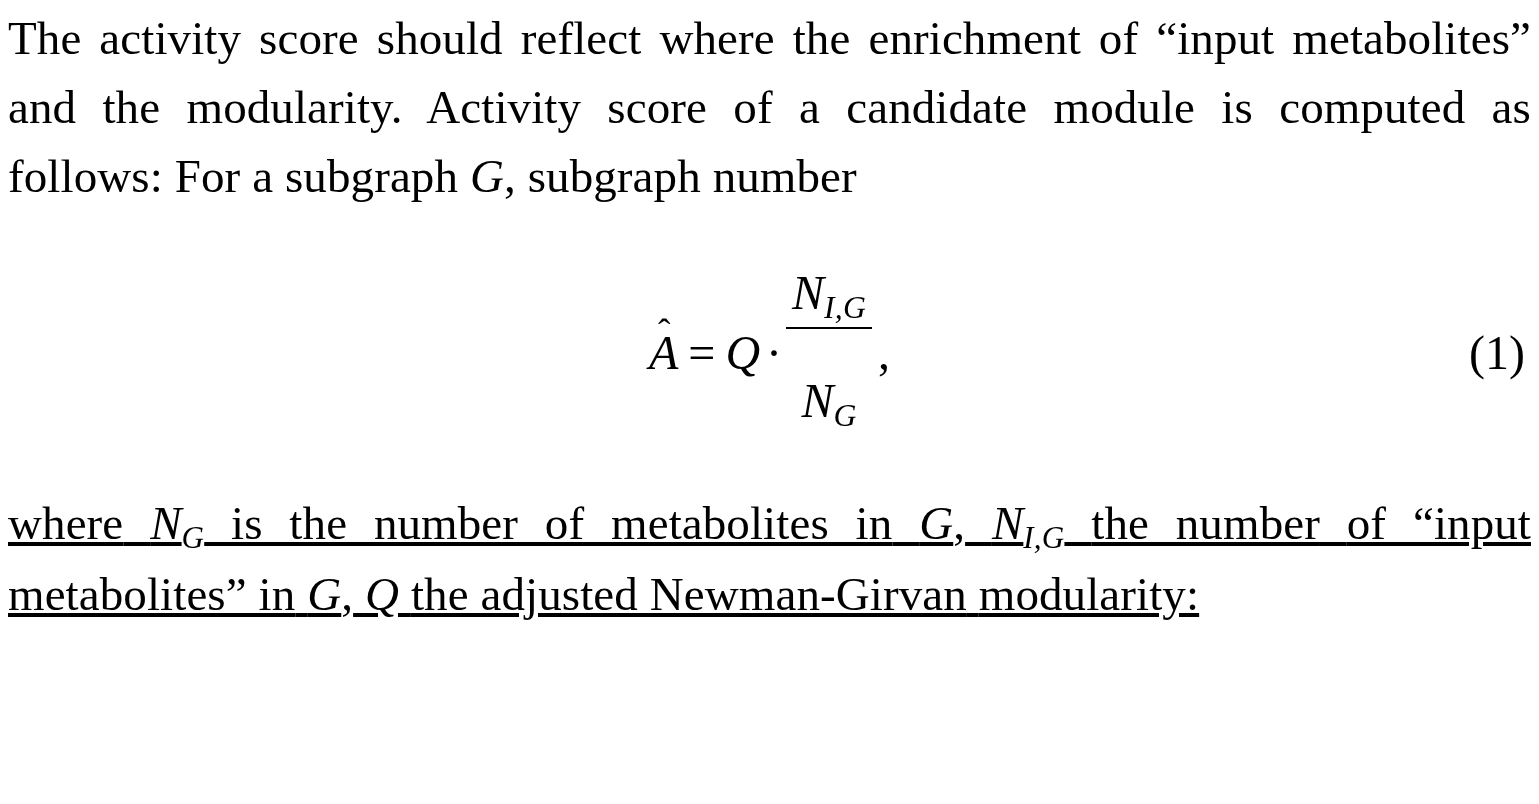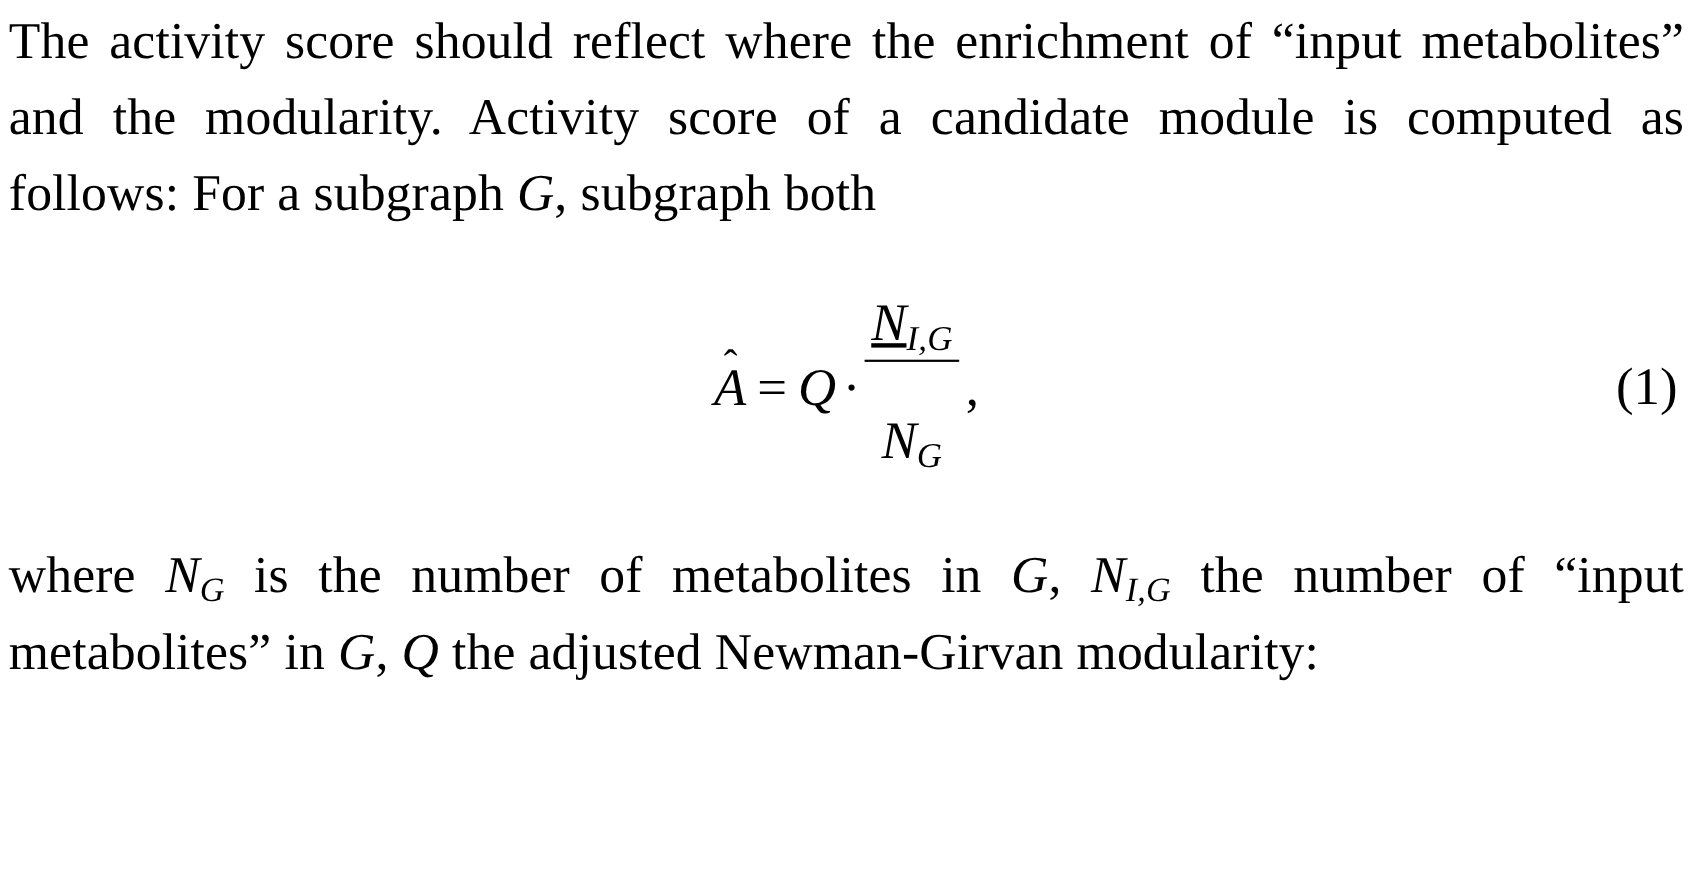--- a/index.html
+++ b/index.html
@@ -26,20 +26,21 @@
     line-height: 1.47;
     text-align: justify;
     text-justify: inter-word;
     letter-spacing: 0.1px;
   }
   .para-top {
     margin-top: 4px;
   }
   .para-bottom {
     margin-top: 14px;
+    text-decoration: underline;
   }
   
   .equation-block {
     position: relative;
     width: 100%;
     margin-top: 46px;
     margin-bottom: 42px;
     height: 190px;
   }
   .equation {
@@ -90,21 +91,20 @@
     flex-direction: column;
     align-items: center;
     vertical-align: middle;
     margin: 0 2px;
     position: relative;
     top: -2px;
   }
   .frac .num {
     padding: 0 6px 2px 6px;
     line-height: 1.05;
-    text-decoration: underline;
   }
   .frac .bar {
     width: 100%;
     height: 2.4px;
     background: #000;
   }
   .frac .den {
     padding: 3px 6px 0 6px;
     line-height: 1.05;
     margin-top: 44px;
@@ -128,21 +128,21 @@
 </head>
 <body>
 
 <div class="page">
 
   <div class="para para-top">
     <span>The activity score should reflect where the enrichment of “input</span>
     <span>metabolites” and the modularity. Activity score of a candidate</span>
     <span>module is computed as follows: For a subgraph</span>
     <span class="mi">G</span><span>, subgraph</span>
-    <span>both</span>
+    <span>number</span>
   </div>
 
   <div class="equation-block">
     <div class="equation">
       <span class="hat-wrap">
         <span class="hat">ˆ</span>
         <span class="mi">A</span>
       </span>
       <span class="op">=</span>
       <span class="mi">Q</span>

